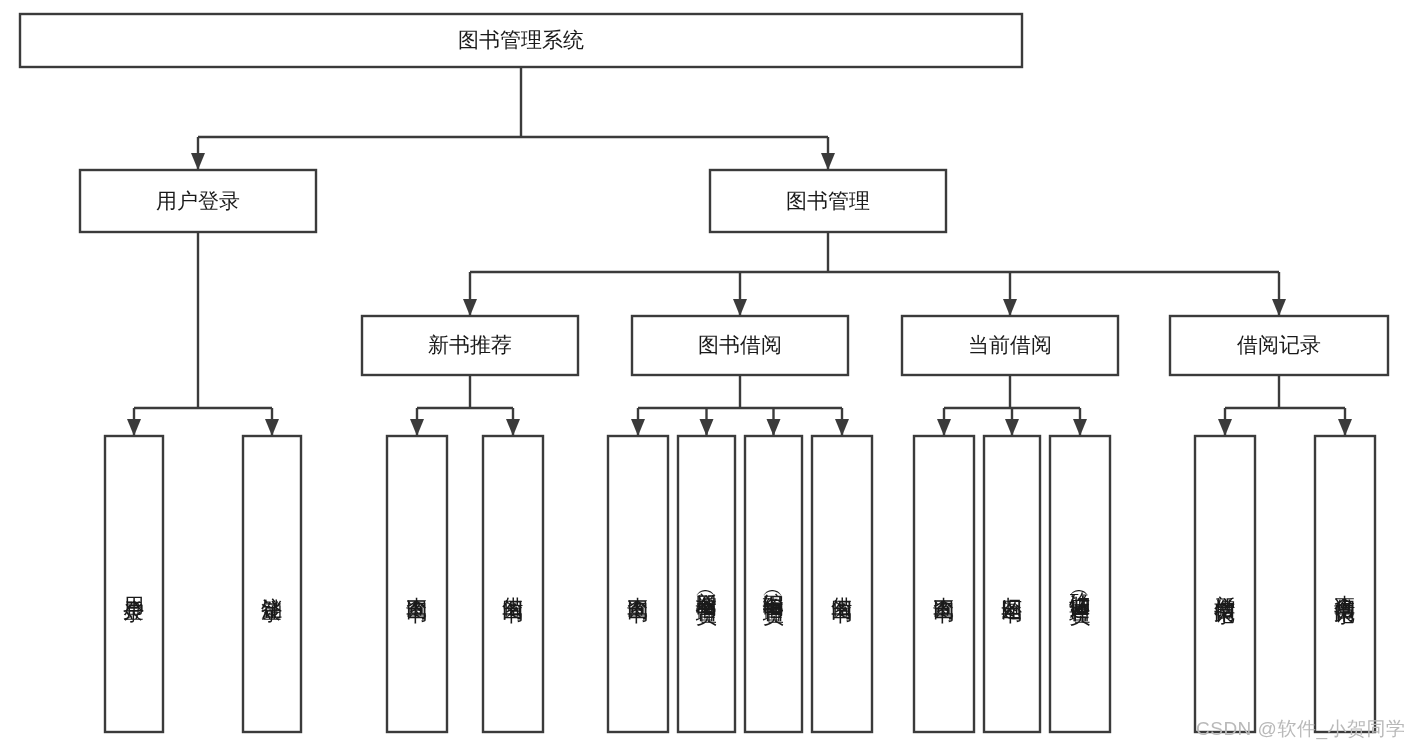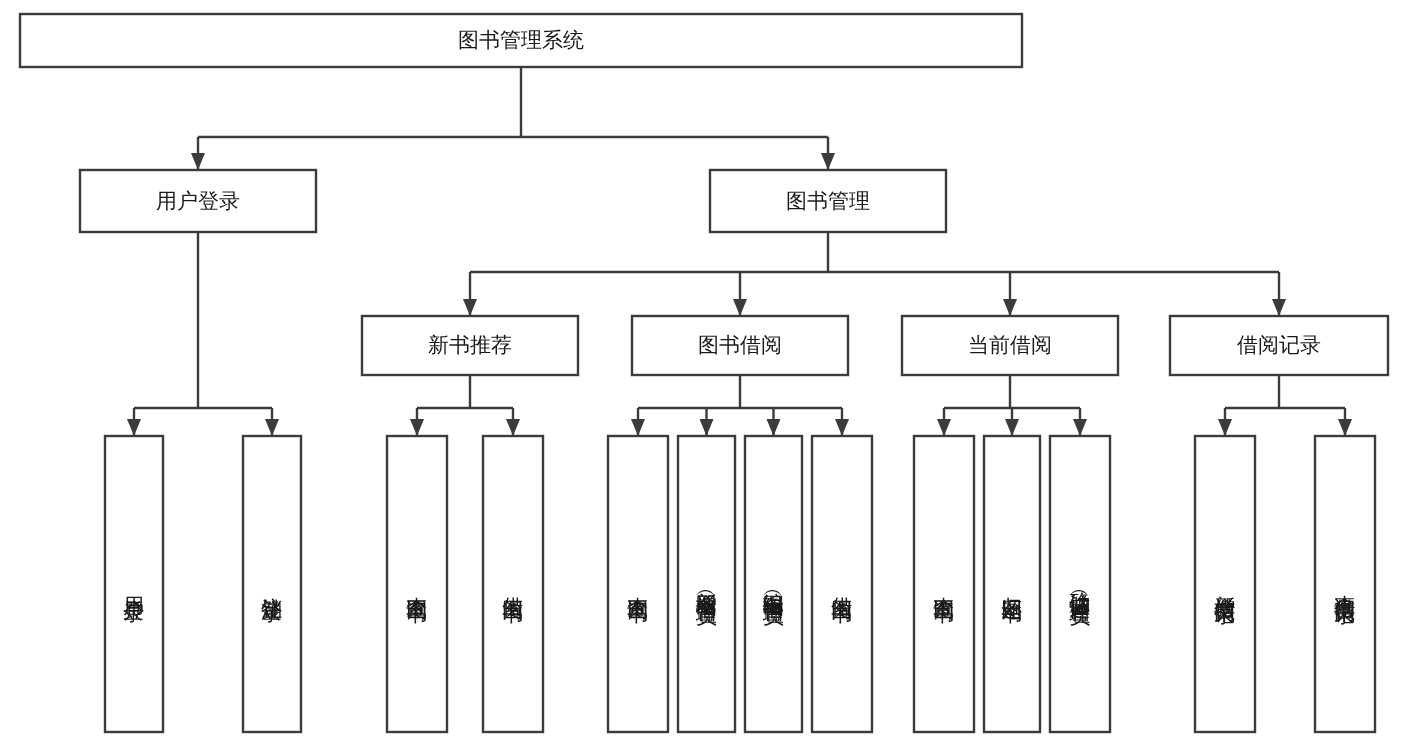--- a/index.html
+++ b/index.html
@@ -169,13 +169,14 @@
       <div class="leaf-label" style="left: 608px; top: 436px; width: 60px; height: 296px;">查询图书</div>
       <div class="leaf-label" style="left: 678px; top: 436px; width: 57px; height: 296px;">新增图书（管理员）</div>
       <div class="leaf-label" style="left: 745px; top: 436px; width: 57px; height: 296px;">编辑图书（管理员）</div>
       <div class="leaf-label" style="left: 812px; top: 436px; width: 60px; height: 296px;">借阅图书</div>
       <div class="leaf-label" style="left: 914px; top: 436px; width: 60px; height: 296px;">查询图书</div>
       <div class="leaf-label" style="left: 984px; top: 436px; width: 56px; height: 296px;">归还图书</div>
       <div class="leaf-label" style="left: 1050px; top: 436px; width: 60px; height: 296px;">确认归还（管理员）</div>
       <div class="leaf-label" style="left: 1195px; top: 436px; width: 60px; height: 296px;">新增借阅记录</div>
       <div class="leaf-label" style="left: 1315px; top: 436px; width: 60px; height: 296px;">查询借阅记录</div>
     </div>
+  <div class="watermark" style="left: 1196px; top: 716px;">CSDN @软件_小贺同学</div>
 </div>
 
 </body></html>

